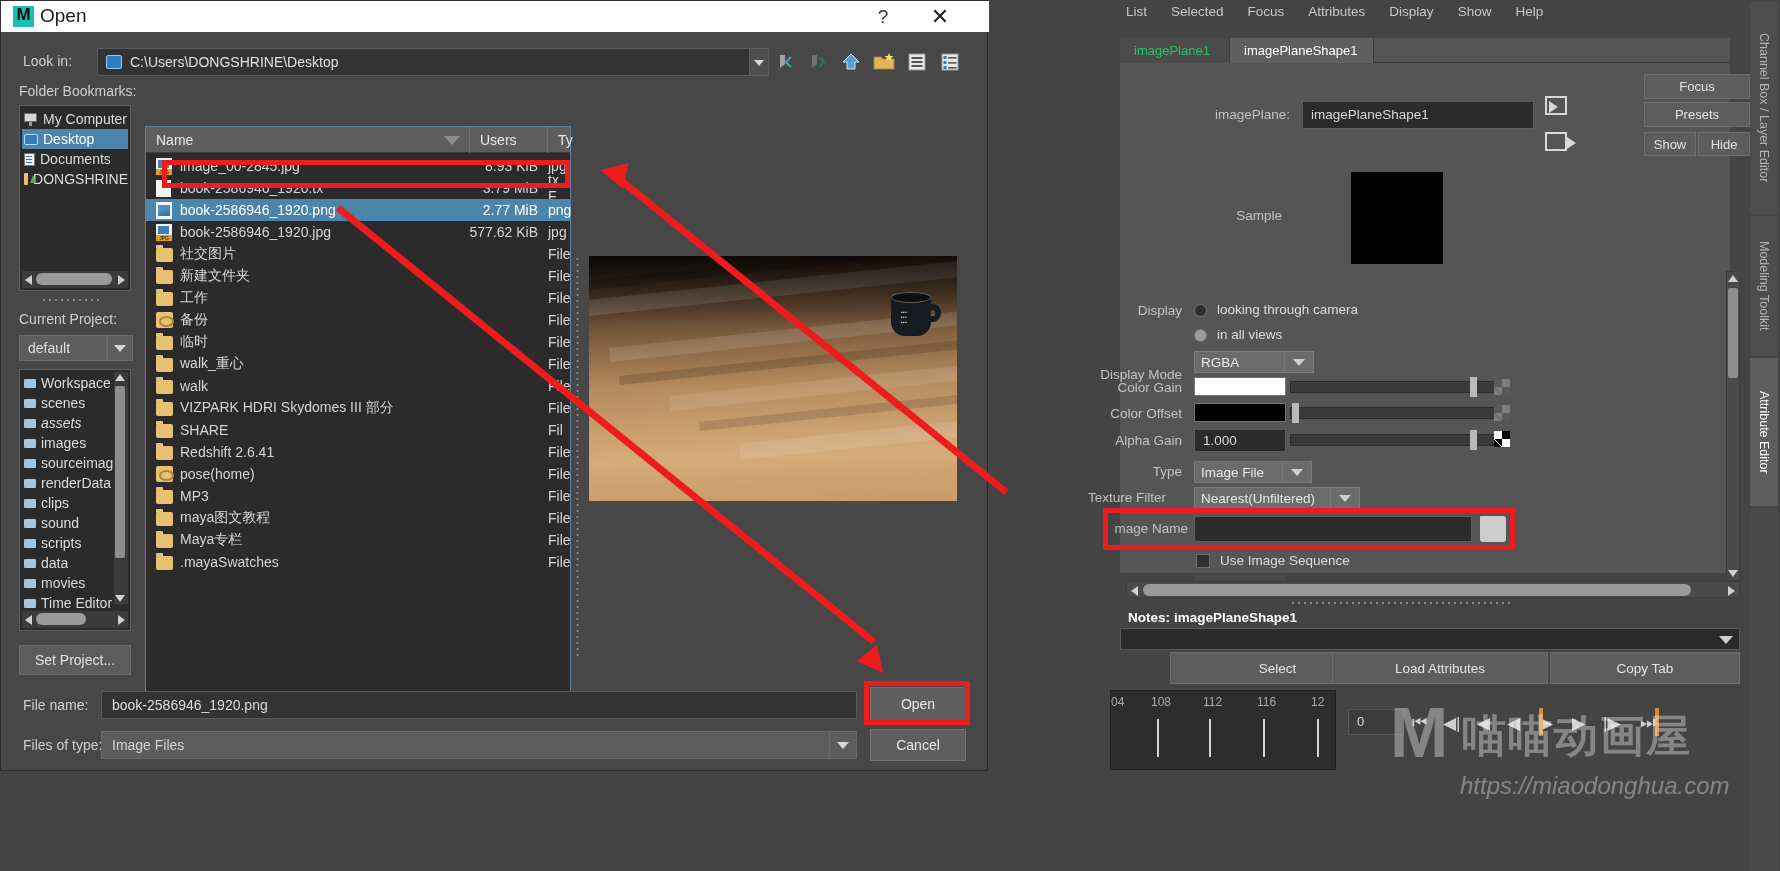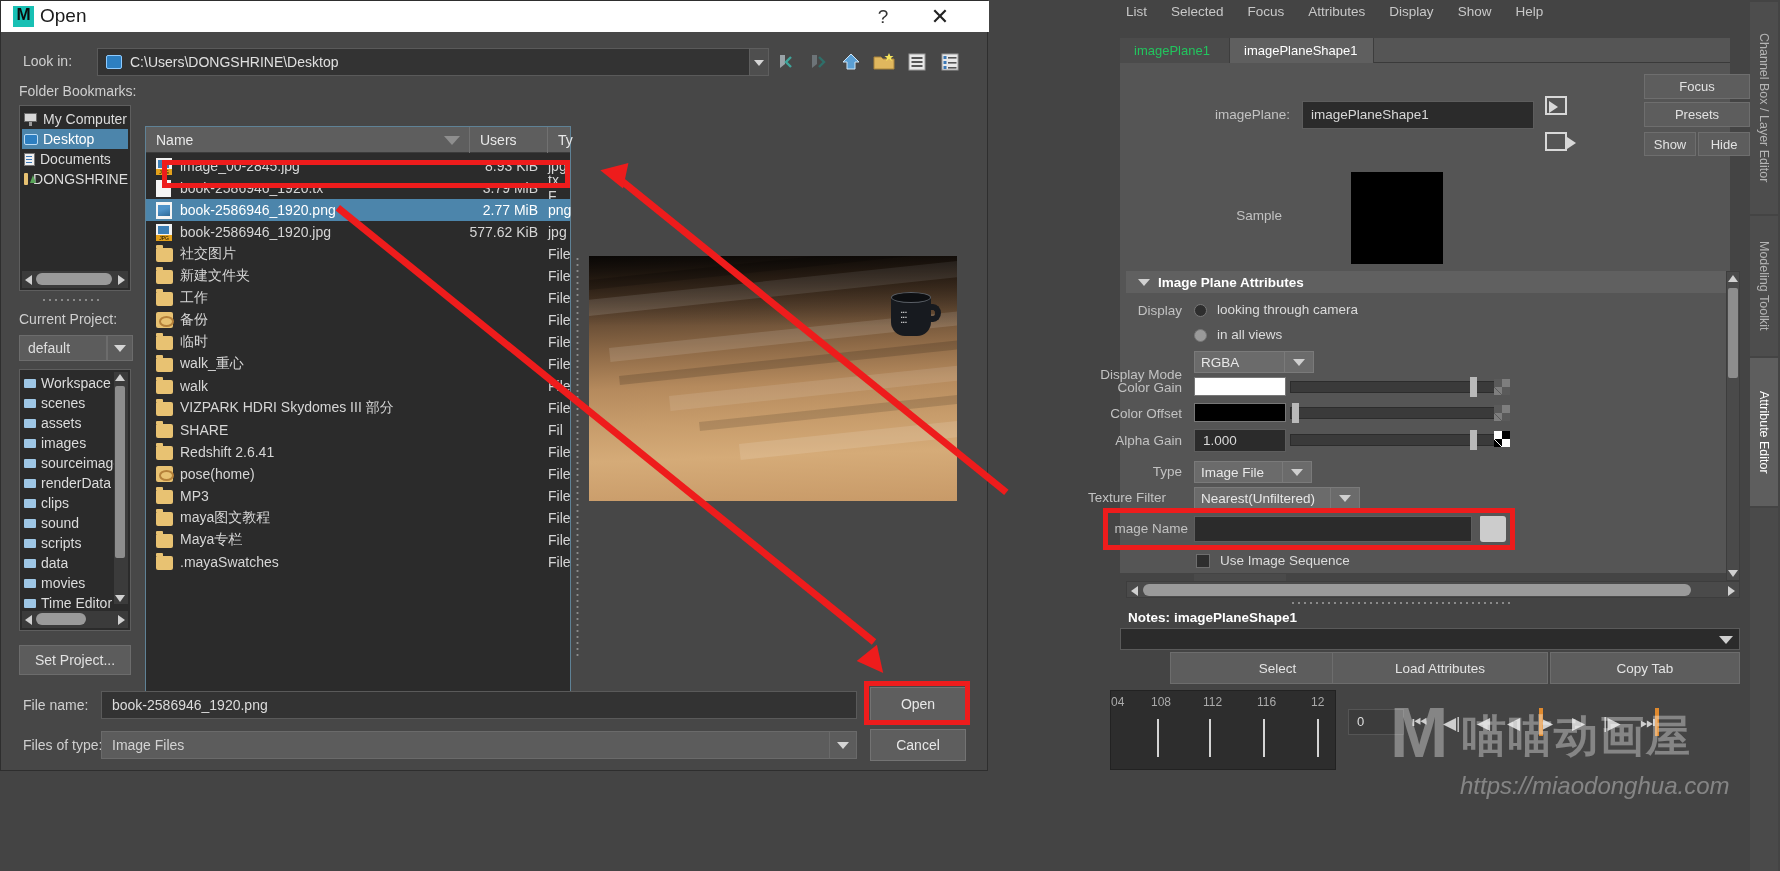--- a/index.html
+++ b/index.html
@@ -367,24 +367,20 @@
   </div>
 
   <div class="btn-gray" style="left:1644px;top:74px;width:106px;height:25px;">Focus</div>
   <div class="btn-gray" style="left:1644px;top:102px;width:106px;height:25px;">Presets</div>
   <div class="btn-gray" style="left:1644px;top:132px;width:52px;height:24px;">Show</div>
   <div class="btn-gray" style="left:1698px;top:132px;width:52px;height:24px;">Hide</div>
 
   <div class="lbl-right" style="left:1060px;top:208px;width:222px;">Sample</div>
   <div class="sample-swatch" style="left:1351px;top:172px;width:92px;height:92px;"></div>
 
-  <div class="section-header" style="left:1126px;top:271px;width:613px;height:22px;">
-    <div class="tri-down"></div>
-    <span>Image Plane Attributes</span>
-  </div>
 
   <div class="lbl-right" style="left:1050px;top:303px;width:132px;">Display</div>
   <div class="radio" style="left:1194px;top:304px;"></div>
   <div style="position:absolute;left:1217px;top:302px;color:#dcdcdc;font-size:13.5px;">looking through camera</div>
   <div class="radio off" style="left:1194px;top:329px;"></div>
   <div style="position:absolute;left:1217px;top:327px;color:#dcdcdc;font-size:13.5px;">in all views</div>
 
   <div class="lbl-right" style="left:1050px;top:367px;width:132px;">Display Mode</div>
   <div class="combo" style="left:1194px;top:351px;width:100px;height:22px;">RGBA</div>
   <div class="combo-arrow" style="left:1284px;top:351px;width:30px;height:22px;"></div>
@@ -589,21 +585,21 @@
     <div class="panel-dark" style="left:18px;top:368px;width:112px;height:262px;">
       <div id="ws-list">
           <div class="bm-item" style="top: 3px; width: 96px;">
             <span style="width: 12px; height: 9px; display: inline-block; background: rgb(158, 199, 230); border-radius: 1px; flex: 0 0 auto;"></span>
             <span style="white-space: nowrap; overflow: hidden;">Workspace R</span>
           </div>
           <div class="bm-item" style="top: 23px; width: 96px;">
             <span style="width: 12px; height: 9px; display: inline-block; background: rgb(158, 199, 230); border-radius: 1px; flex: 0 0 auto;"></span>
             <span style="white-space: nowrap; overflow: hidden;">scenes</span>
           </div>
-          <div class="bm-item" style="top: 43px; width: 96px;">
+          <div class="bm-item" style="top: 43px; width: 96px; font-style: italic;">
             <span style="width: 12px; height: 9px; display: inline-block; background: rgb(158, 199, 230); border-radius: 1px; flex: 0 0 auto;"></span>
             <span style="white-space: nowrap; overflow: hidden;">assets</span>
           </div>
           <div class="bm-item" style="top: 63px; width: 96px;">
             <span style="width: 12px; height: 9px; display: inline-block; background: rgb(158, 199, 230); border-radius: 1px; flex: 0 0 auto;"></span>
             <span style="white-space: nowrap; overflow: hidden;">images</span>
           </div>
           <div class="bm-item" style="top: 83px; width: 96px;">
             <span style="width: 12px; height: 9px; display: inline-block; background: rgb(158, 199, 230); border-radius: 1px; flex: 0 0 auto;"></span>
             <span style="white-space: nowrap; overflow: hidden;">sourceimage</span>

